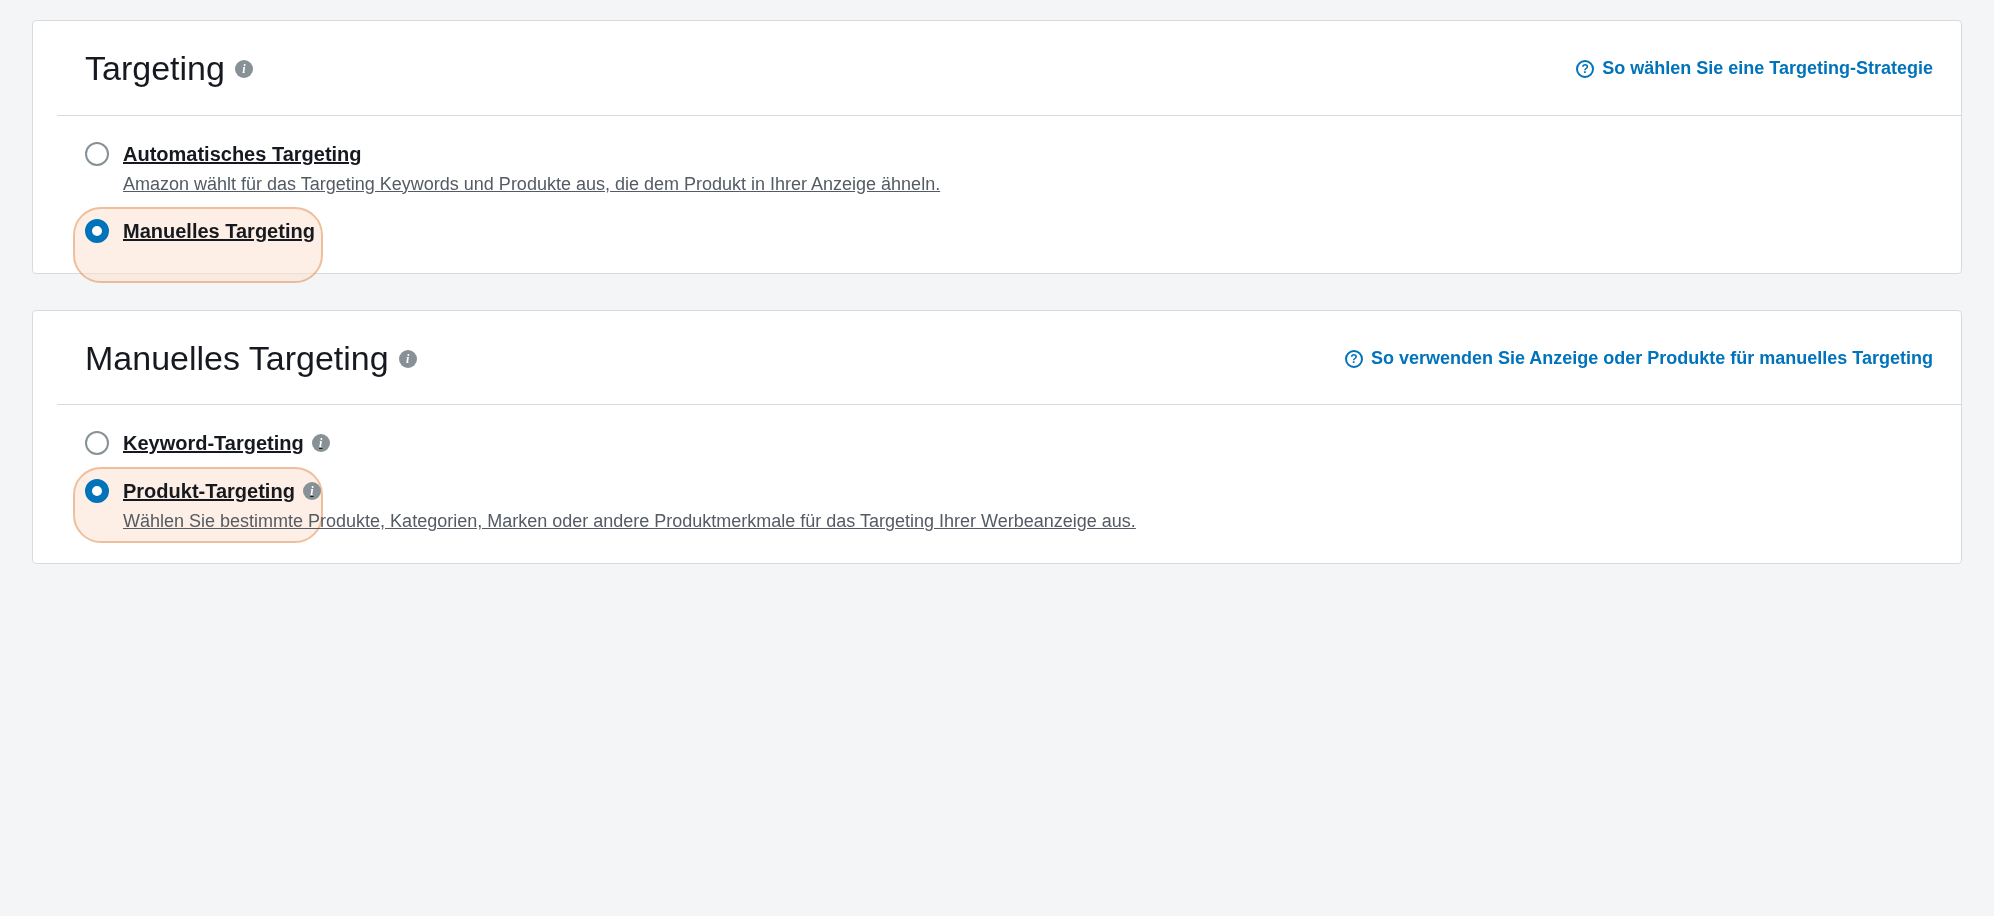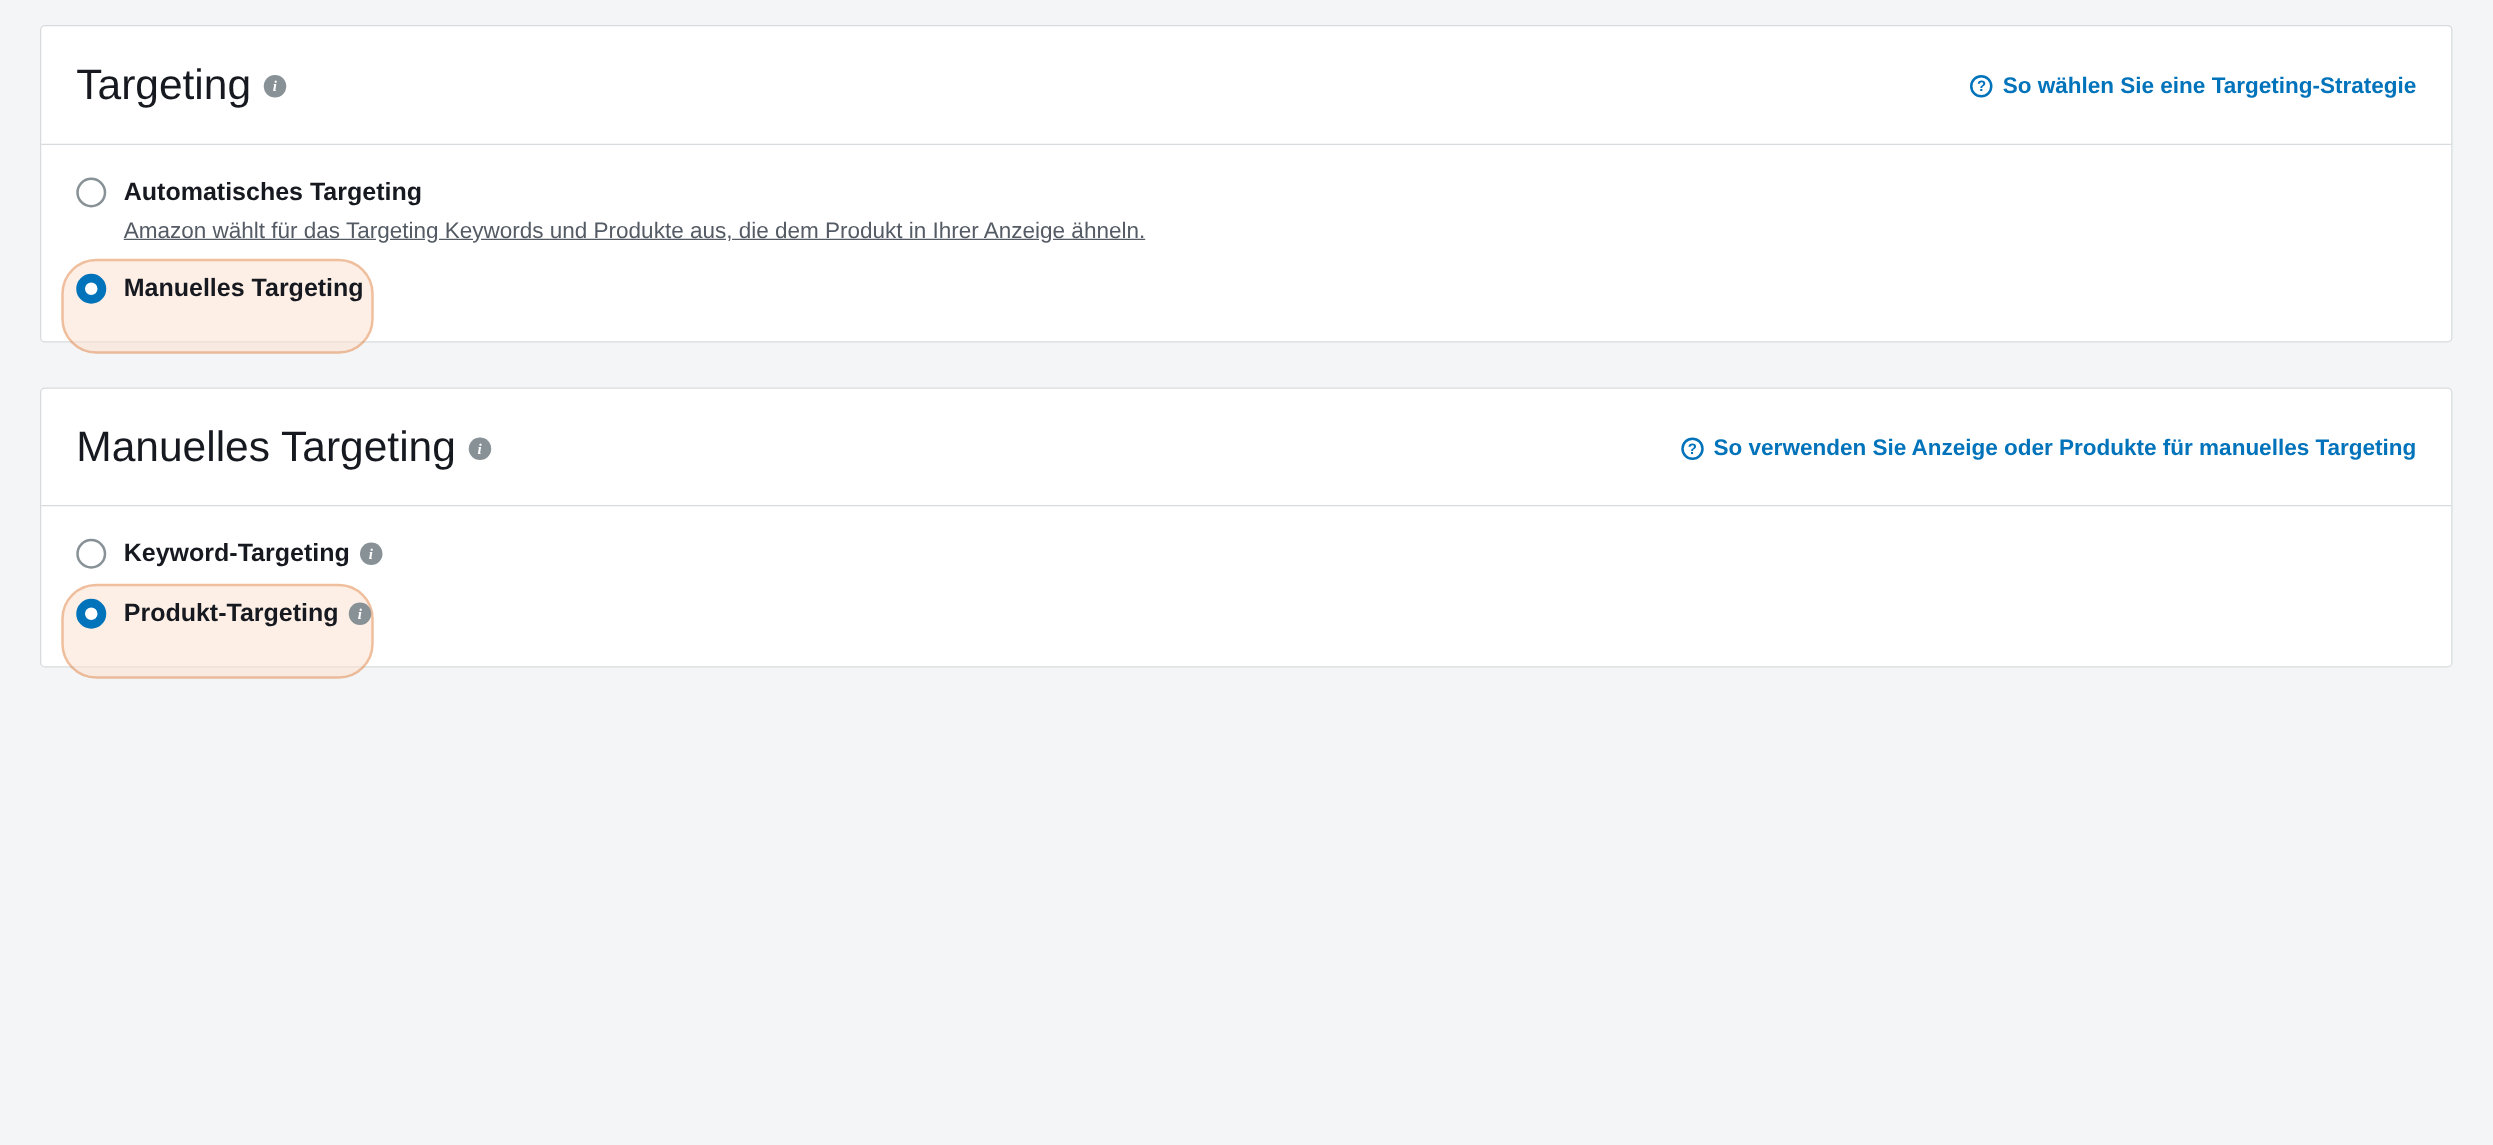--- a/index.html
+++ b/index.html
@@ -23,20 +23,21 @@
     color:var(--text-dark);
     font-size:18px;
     line-height:1.4;
     padding:20px 32px 40px;
   }
   .panel{
     background:var(--panel-bg);
     border:1px solid var(--panel-border);
     border-radius:4px;
     margin-bottom:36px;
+    padding-left:24px;
   }
   .panel-header{
     display:flex;
     align-items:center;
     justify-content:space-between;
     padding:24px 28px 22px;
     border-bottom:1px solid var(--panel-border);
   }
   .panel-title{
     font-size:34px;
@@ -106,20 +107,21 @@
     border-width:7px;
   }
   .radio-text{ flex:1 1 auto; }
   .radio-label{
     font-size:20px;
     font-weight:600;
     color:var(--text-dark);
     display:flex;
     align-items:center;
     gap:8px;
+    text-decoration:underline;
   }
   .radio-desc{
     font-size:18px;
     color:var(--text-mid);
     margin-top:4px;
     text-decoration:underline;
   }
   .highlight{
     position:absolute;
     left:-12px;
@@ -198,17 +200,18 @@
     </div>
 
     <div class="radio-row">
       <div class="highlight"></div>
       <span class="radio checked"></span>
       <div class="radio-text">
         <div class="radio-label">
           <span>Produkt-Targeting</span>
           <span class="info-icon">i</span>
         </div>
+        <div class="radio-desc">Wählen Sie bestimmte Produkte, Kategorien, Marken oder andere Produktmerkmale für das Targeting Ihrer Werbeanzeige aus.</div>
       </div>
     </div>
 
   </div>
 </section>
 
 </body></html>

